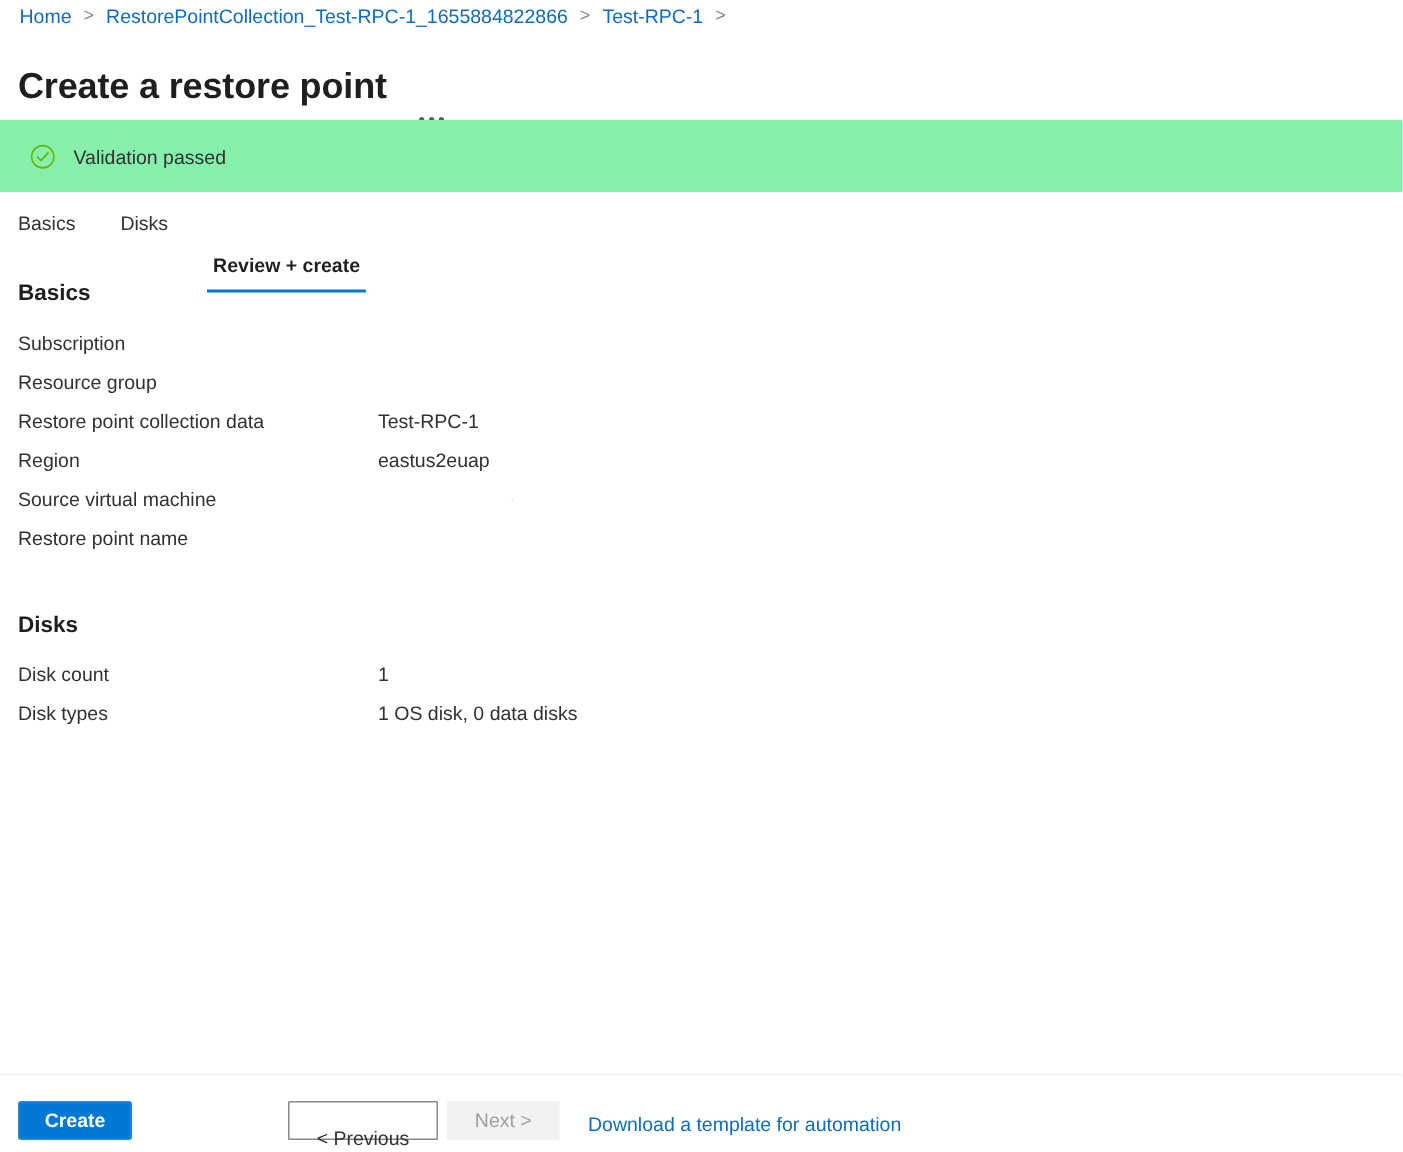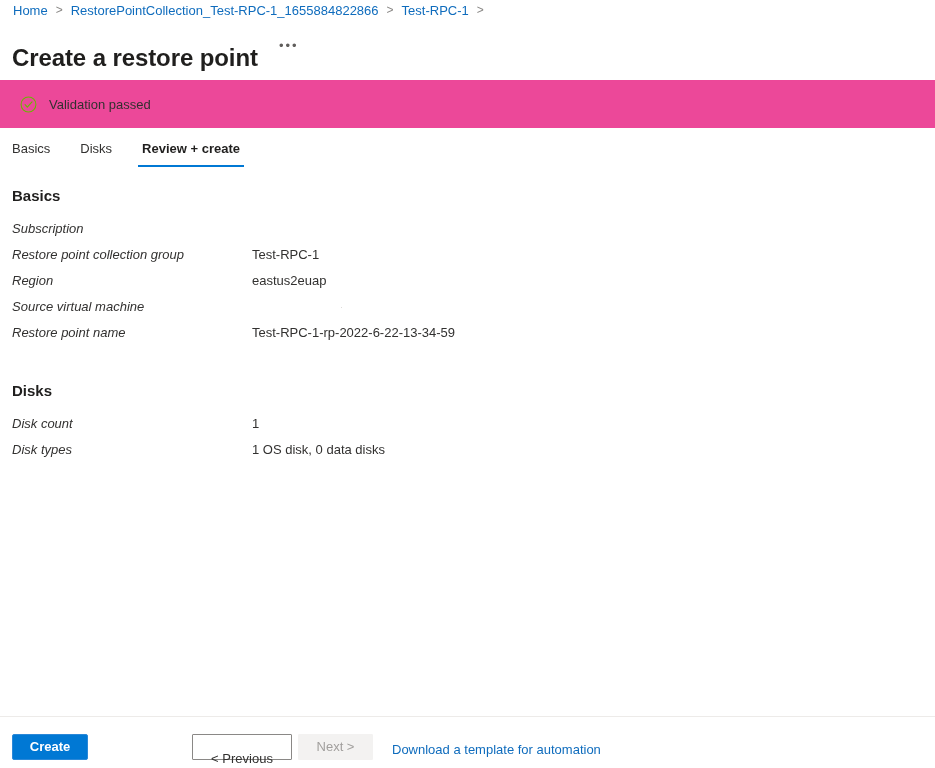--- a/index.html
+++ b/index.html
@@ -43,21 +43,21 @@
     font-size: 12px;
     user-select: none;
   }
 
   
   .title-row {
     position: absolute;
     top: 27px;
     left: 12px;
     display: flex;
-    align-items: flex-start;
+    align-items: flex-end;
   }
   .page-title {
     font-size: 24px;
     font-weight: 600;
     color: #201f1e;
     letter-spacing: -0.1px;
     line-height: 30px;
   }
   .more-menu {
     margin-left: 18px;
@@ -72,21 +72,21 @@
     line-height: 10px;
   }
 
   
   .validation-banner {
     position: absolute;
     top: 80px;
     left: 0;
     width: 935px;
     height: 48px;
-    background: #ec4899;
+    background: #86efac;
     display: flex;
     align-items: center;
     box-sizing: border-box;
     padding-left: 20px;
   }
   .check-icon {
     width: 17px;
     height: 17px;
     flex: 0 0 auto;
     margin-right: 12px;
@@ -112,20 +112,21 @@
     color: #323130;
     cursor: pointer;
     padding: 0 0 9px 0;
     margin-right: 30px;
     line-height: 18px;
     white-space: nowrap;
   }
   .tab.active {
     font-weight: 700;
     color: #201f1e;
+    margin-top: 28px;
   }
   .tab.active::after {
     content: "";
     position: absolute;
     left: -4px;
     right: -4px;
     bottom: 0;
     height: 2px;
     background: #0078d4;
   }
@@ -149,21 +150,20 @@
     display: flex;
     align-items: flex-start;
     height: 26px;
   }
   .kv-label {
     width: 240px;
     flex: 0 0 240px;
     font-size: 13px;
     color: #323130;
     line-height: 18px;
-    font-style: italic;
   }
   .kv-value {
     font-size: 13px;
     color: #323130;
     line-height: 18px;
     white-space: nowrap;
   }
   .kv-value.faint {
     color: #d8d6d4;
     padding-left: 88px;
@@ -282,39 +282,42 @@
 
 <div class="content">
 
   <div class="section">
     <div class="section-heading">Basics</div>
 
     <div class="kv-row">
       <div class="kv-label">Subscription</div>
     </div>
 
-
-    <div class="kv-row">
-      <div class="kv-label">Restore point collection group</div>
+    <div class="kv-row">
+      <div class="kv-label">Resource group</div>
+      <div class="kv-value"></div>
+    </div>
+
+    <div class="kv-row">
+      <div class="kv-label">Restore point collection data</div>
       <div class="kv-value">Test-RPC-1</div>
     </div>
 
     <div class="kv-row">
       <div class="kv-label">Region</div>
       <div class="kv-value">eastus2euap</div>
     </div>
 
     <div class="kv-row">
       <div class="kv-label">Source virtual machine</div>
       <div class="kv-value faint">·</div>
     </div>
 
     <div class="kv-row">
       <div class="kv-label">Restore point name</div>
-      <div class="kv-value">Test-RPC-1-rp-2022-6-22-13-34-59</div>
     </div>
   </div>
 
   <div class="section">
     <div class="section-heading">Disks</div>
 
     <div class="kv-row">
       <div class="kv-label">Disk count</div>
       <div class="kv-value">1</div>
     </div>

